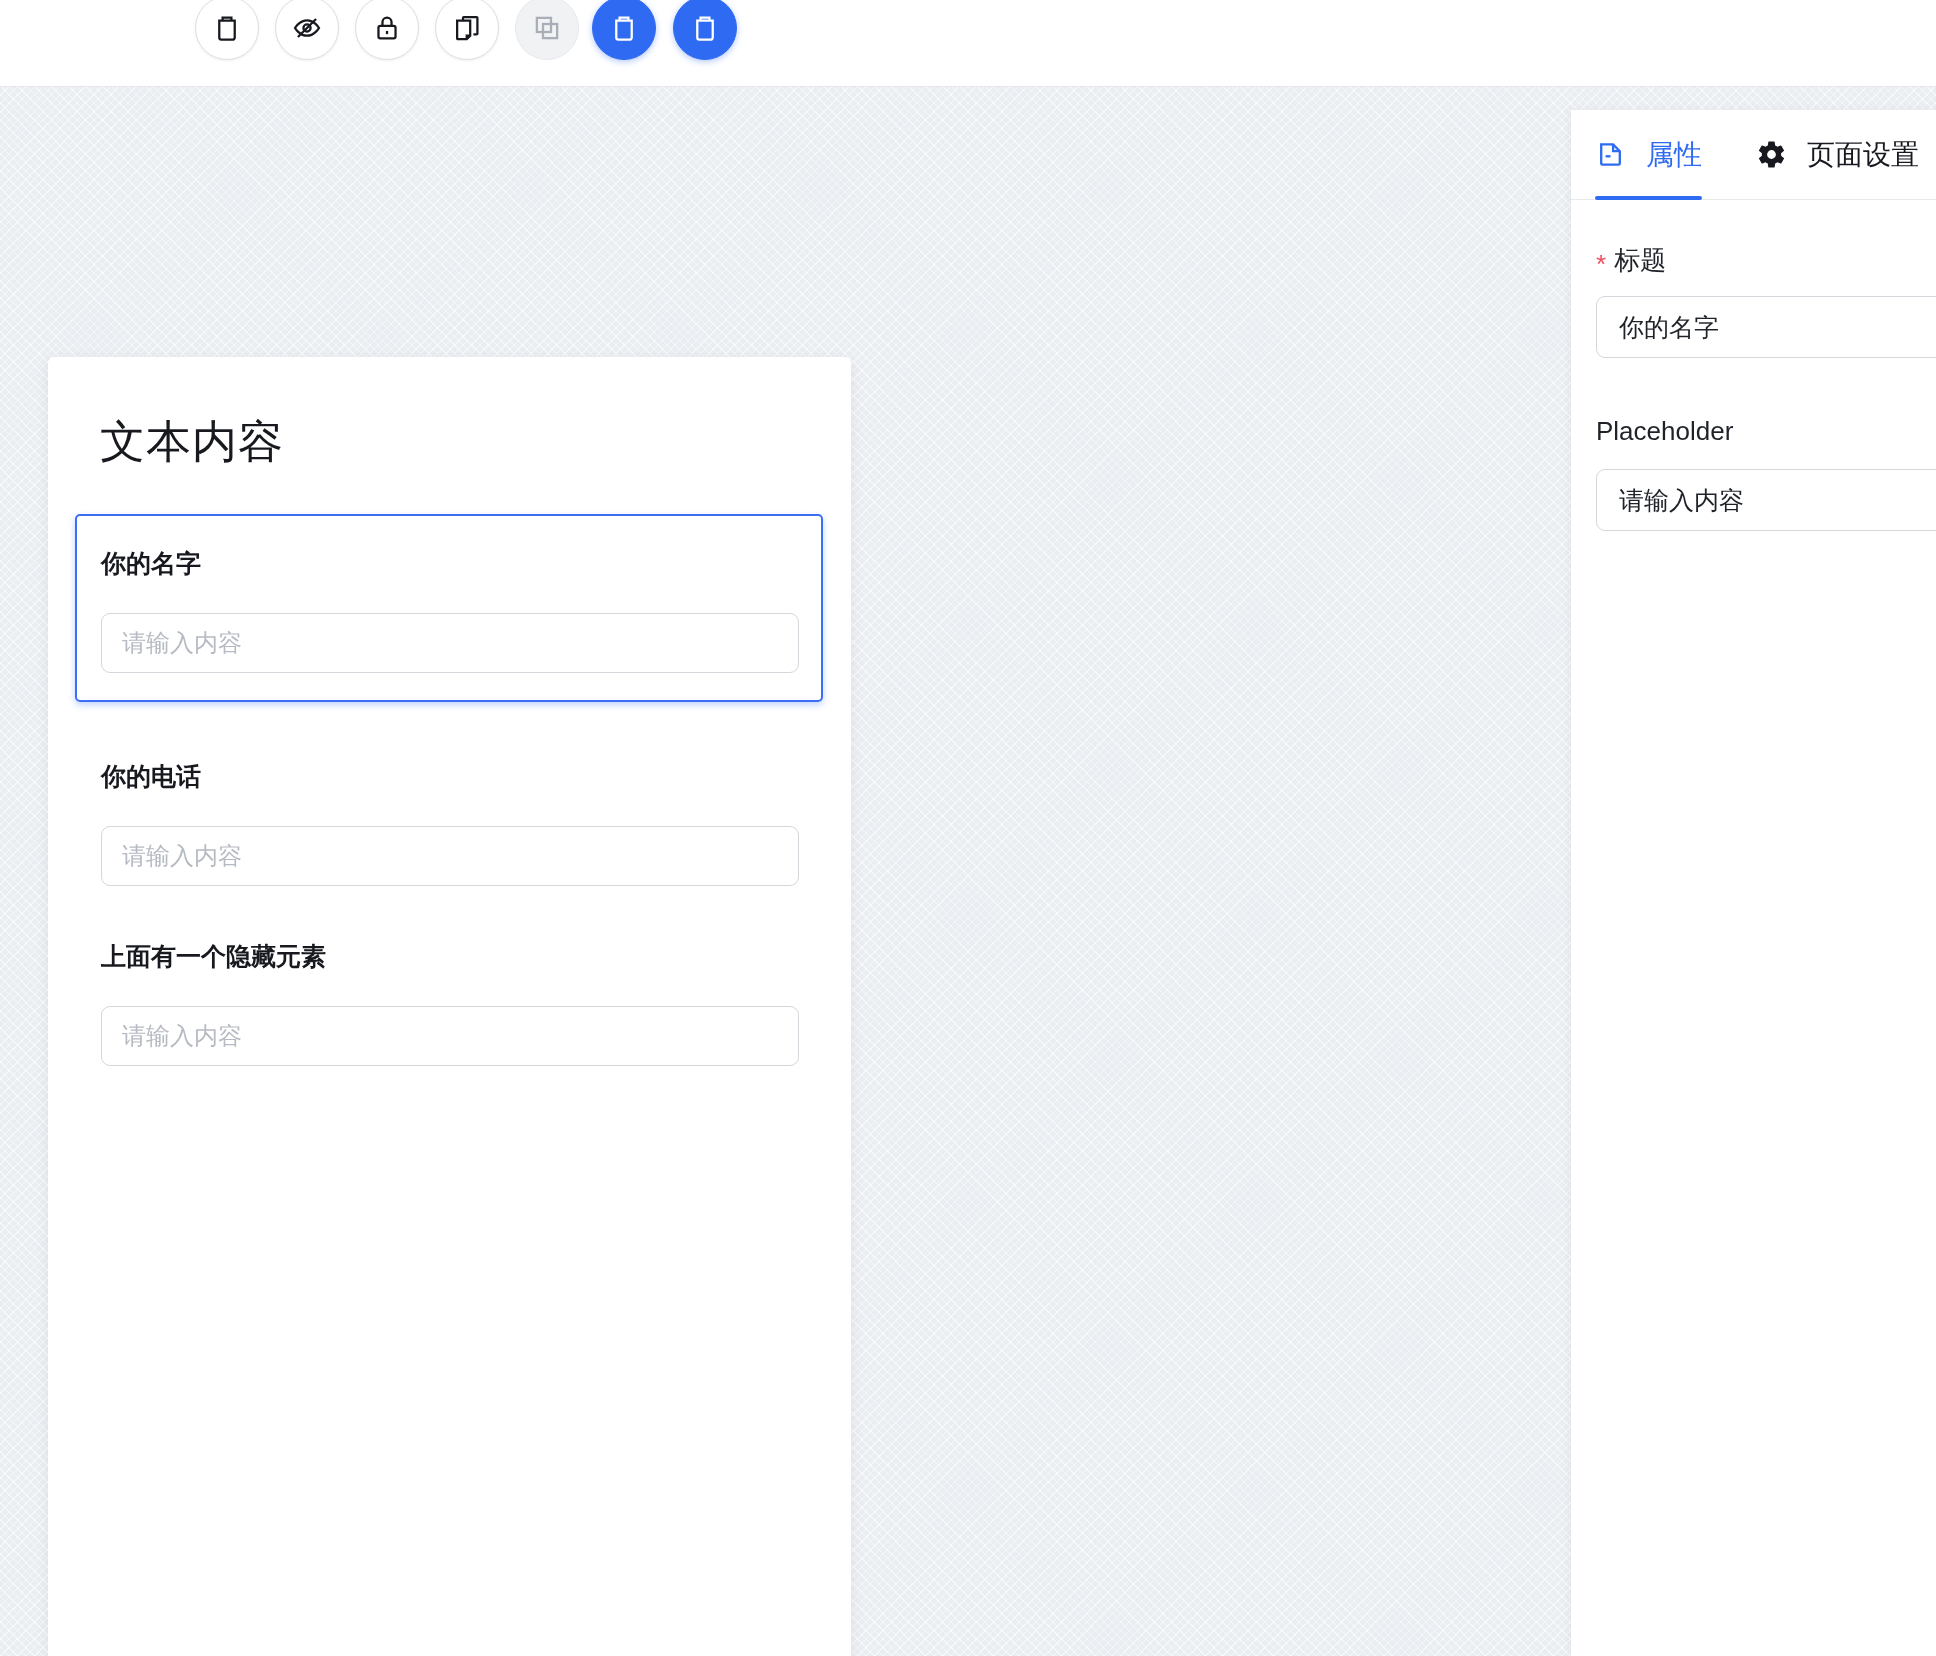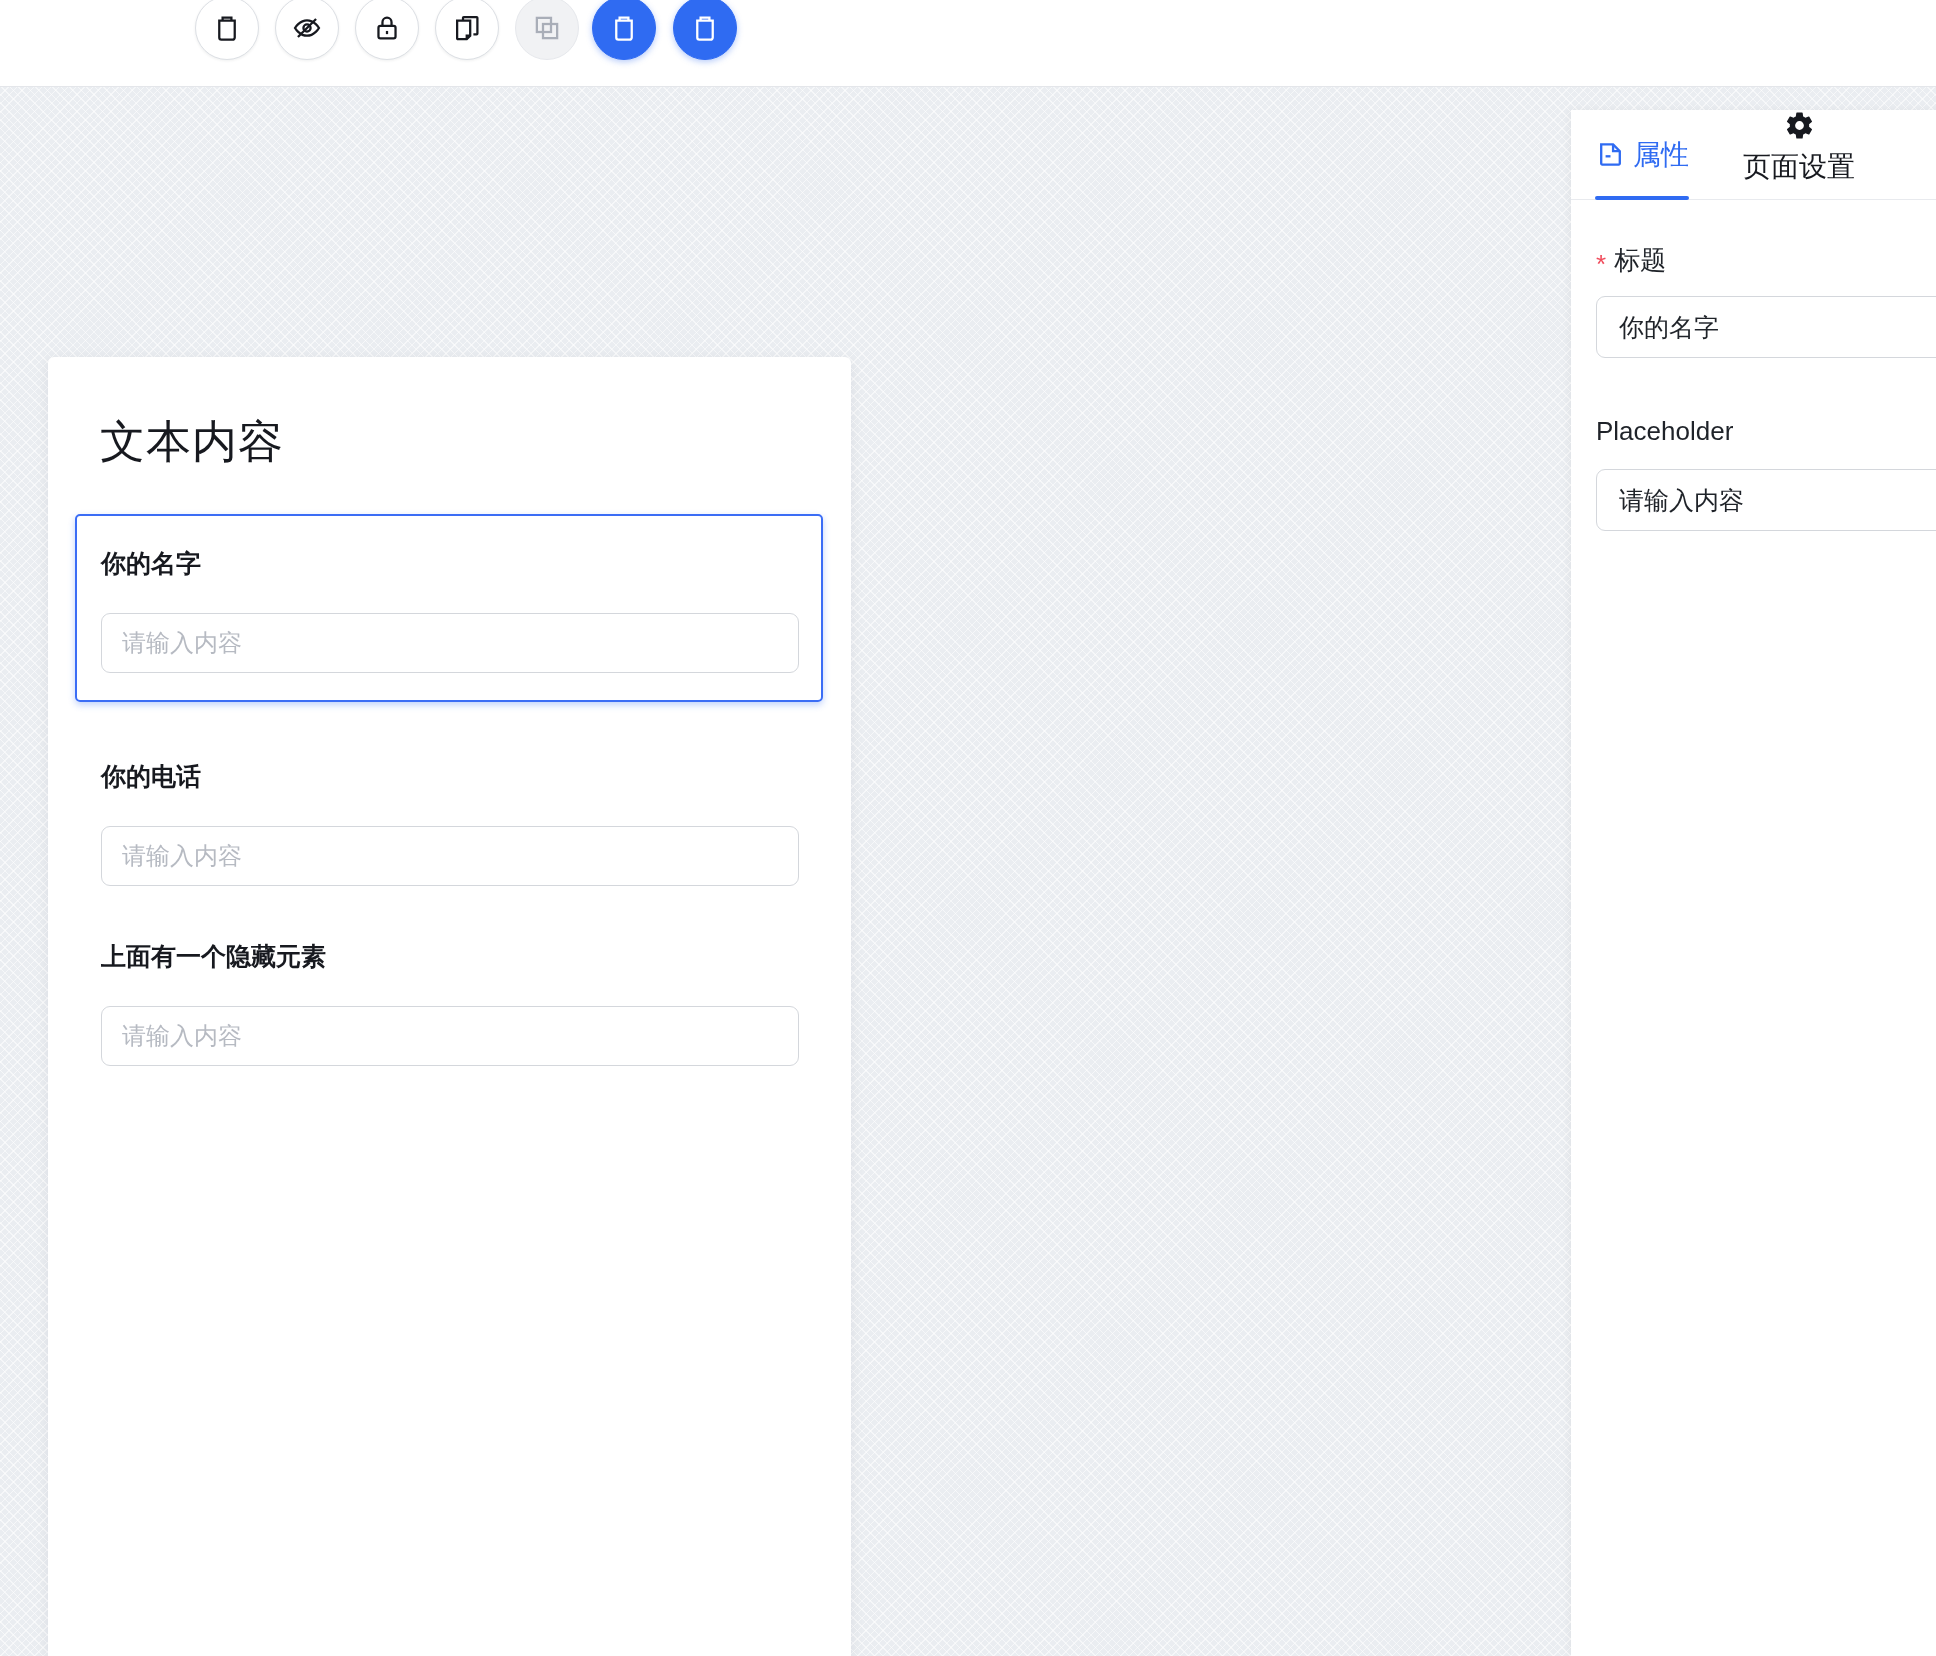--- a/index.html
+++ b/index.html
@@ -76,24 +76,24 @@
   .panel {
     position: absolute; left: 1571px; top: 110px; width: 377px; height: 1546px;
     background: #ffffff; z-index: 20;
     box-shadow: -2px 0 8px rgba(31,35,41,0.05);
   }
   .panel-tabs {
     position: relative; height: 90px; border-bottom: 1px solid #e8eaee;
     display: flex; align-items: center; padding-left: 24px;
   }
   .tab {
-    position: relative; height: 100%; display: flex; align-items: center; gap: 7px;
+    position: relative; height: 100%; display: flex; align-items: center; gap: 20px;
     font-size: 28px; font-weight: 500; cursor: pointer; color: #17191f;
   }
-  .tab + .tab { margin-left: 54px; flex-direction: column; }
+  .tab + .tab { margin-left: 54px; }
   .tab.active { color: #2f6bf2; }
   .tab .underline {
     position: absolute; left: 0; right: 0; bottom: -1px; height: 4px;
     background: #2f6bf2; border-radius: 2px; display: none;
   }
   .tab.active .underline { display: block; }
   .tab svg { width: 31px; height: 31px; display: block; }
 
   .prop-label {
     position: absolute; left: 25px;

